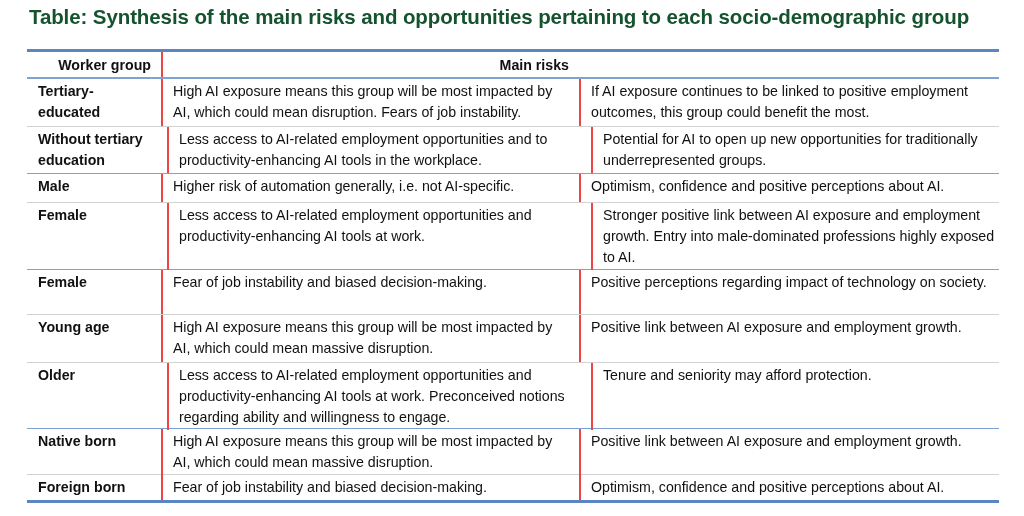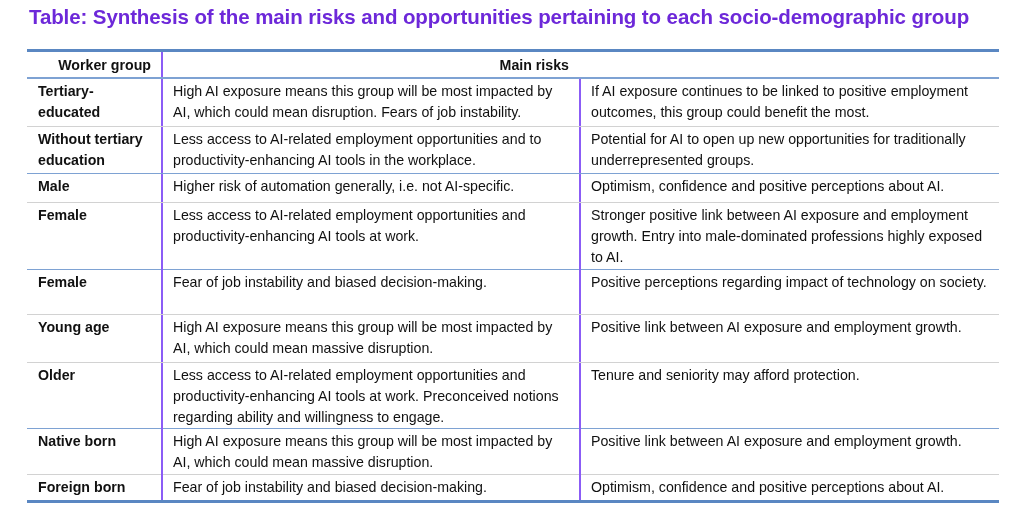--- a/index.html
+++ b/index.html
@@ -14,46 +14,46 @@
     overflow: hidden;
     font-family: "Liberation Sans", sans-serif;
     color: #111111;
   }
   .title {
     position: absolute;
     left: 29px;
     top: 5px;
     font-size: 20.5px;
     font-weight: bold;
-    color: #6d28d9;
+    color: #14532d;
     letter-spacing: -0.1px;
     white-space: nowrap;
   }
   .table {
     position: absolute;
     left: 27px;
     top: 49px;
     width: 972px;
     border-top: 3px solid #5a87c2;
     border-bottom: 3px solid #5a87c2;
   }
   .row {
     display: grid;
     grid-template-columns: 134px 418px 420px;
     border-bottom: 1px solid #d2d2d2;
     box-sizing: border-box;
   }
-  .row.blue-sep { border-bottom: 1px solid #7ea2d3; }
+  .row.blue-sep { border-bottom: 1px solid #7ea2d3; gap: 6px; }
   .row.last { border-bottom: none; }
   .cell {
     box-sizing: border-box;
     padding: 2px 10px 2px 10px;
     font-size: 14.2px;
     line-height: 21px;
-    border-left: 2px solid #8b5cf6;
+    border-left: 2px solid #ef4444;
   }
   .cell:first-child { border-left: none; padding-left: 11px; }
   .header .cell {
     font-weight: bold;
     text-align: right;
     padding-top: 3px;
     padding-bottom: 1px;
   }
   .header {
     border-bottom: 2px solid #7ea2d3;

